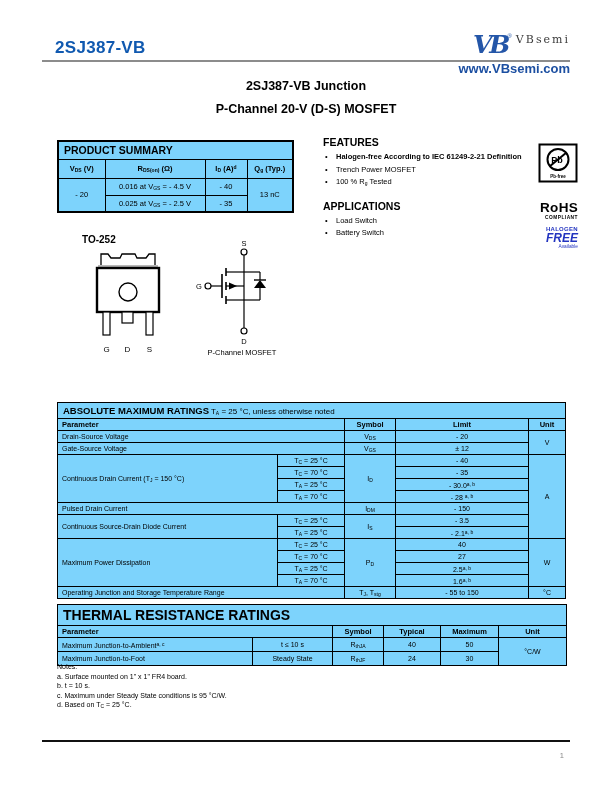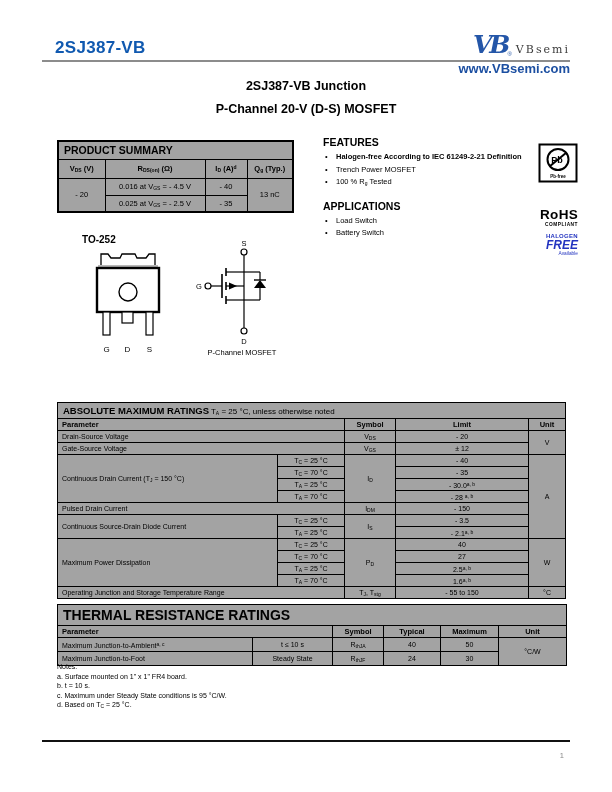--- a/index.html
+++ b/index.html
@@ -5,35 +5,35 @@
   * { margin:0; padding:0; box-sizing:border-box; }
   body { background:#e8e8e8; font-family:"Liberation Sans", sans-serif; }
   .page { position:relative; width:612px; height:792px; background:#fff; margin:0 auto;
           color:#000; overflow:hidden; }
 
   
   .part-number { position:absolute; left:42px; top:38px; font-size:17px; font-weight:bold;
                  color:#1059b0; letter-spacing:.3px;margin-left:13px; }
   .header-rule { position:absolute; left:42px; top:60px; width:528px; height:2px; background:#8c8c8c; }
   .logo { position:absolute; right:42px; top:33px; text-align:right; }
-  .logo-row { display:flex; align-items:flex-end; justify-content:flex-end; }
+  .logo-row { display:flex; align-items:flex-start; justify-content:flex-end; }
   .logo-glyph { font-family:"DejaVu Serif", serif; font-style:italic; font-weight:bold;
                 font-size:25px; line-height:24px; color:#2456a8; letter-spacing:-3px; }
   .logo-reg { font-size:6px; color:#2456a8; vertical-align:top; }
   .logo-name { font-family:"DejaVu Serif", serif; font-size:11px; color:#3a3a3a;
                letter-spacing:2px; margin-left:4px; line-height:14px; }
   .logo-url { font-size:13px; font-weight:bold; color:#1c4fa1; margin-top:4px; }
 
   .doc-title { position:absolute; left:0; top:79px; width:612px; text-align:center;
                font-size:12.5px; font-weight:bold; }
   .doc-subtitle { position:absolute; left:0; top:102px; width:612px; text-align:center;
                   font-size:12.5px; font-weight:bold; }
 
   
-  table { border-collapse:collapse; table-layout:fixed; background:#a3a3a3; }
+  table { border-collapse:collapse; table-layout:fixed; background:#7dd3fc; }
   td { border:1px solid #000; font-size:7px; text-align:center; vertical-align:middle;
        padding:1px 2px; overflow:hidden; }
   td.left { text-align:left; padding-left:4px; }
   tr.titlebar td { text-align:left; padding:2px 2px 2px 5px; }
   tr.hdr td { font-weight:bold; }
   tr.hdr td.left { text-align:left; }
   sub { font-size:5px; vertical-align:-1px; }
   sup { font-size:5px; vertical-align:2px; }
 
   
@@ -46,21 +46,21 @@
   .features { position:absolute; left:323px; top:136px; width:208px; }
   .sec-title { font-size:10.5px; font-weight:bold; margin-bottom:4px; }
   .bullet { display:flex; font-size:7.5px; line-height:9.5px; margin-bottom:3px; }
   .bullet::before { content:"\2022"; width:11px; flex:0 0 11px; text-align:left; padding-left:2px; }
   .bullet .btext { flex:1; }
   .bold { font-weight:bold; }
   .apps-title { margin-top:11px; }
 
   
   .badge { position:absolute; left:536px; top:143px; width:42px; text-align:right; }
-  .badge .rohs { font-size:13.5px; font-weight:bold; letter-spacing:.3px; margin-top:20px; }
+  .badge .rohs { font-size:13.5px; font-weight:bold; letter-spacing:.3px; margin-top:13px; }
   .badge .compliant { font-size:4.8px; font-weight:bold; letter-spacing:.5px; }
   .badge .halogen { font-size:6px; font-weight:bold; color:#2334c0; margin-top:6px; letter-spacing:.3px; }
   .badge .free { font-size:12px; font-weight:bold; font-style:italic; color:#2334c0; line-height:12px; }
   .badge .available { font-size:4.8px; color:#2334c0; }
 
   
   .pkg { position:absolute; left:82px; top:234px; width:92px; text-align:left; }
   .pkg-label { font-size:10px; font-weight:bold; margin-bottom:4px; }
   .sym { position:absolute; left:192px; top:238px; width:100px; text-align:center; }
   .sym-caption { position:absolute; left:182px; top:348px; width:120px; text-align:center; font-size:7.5px; }

